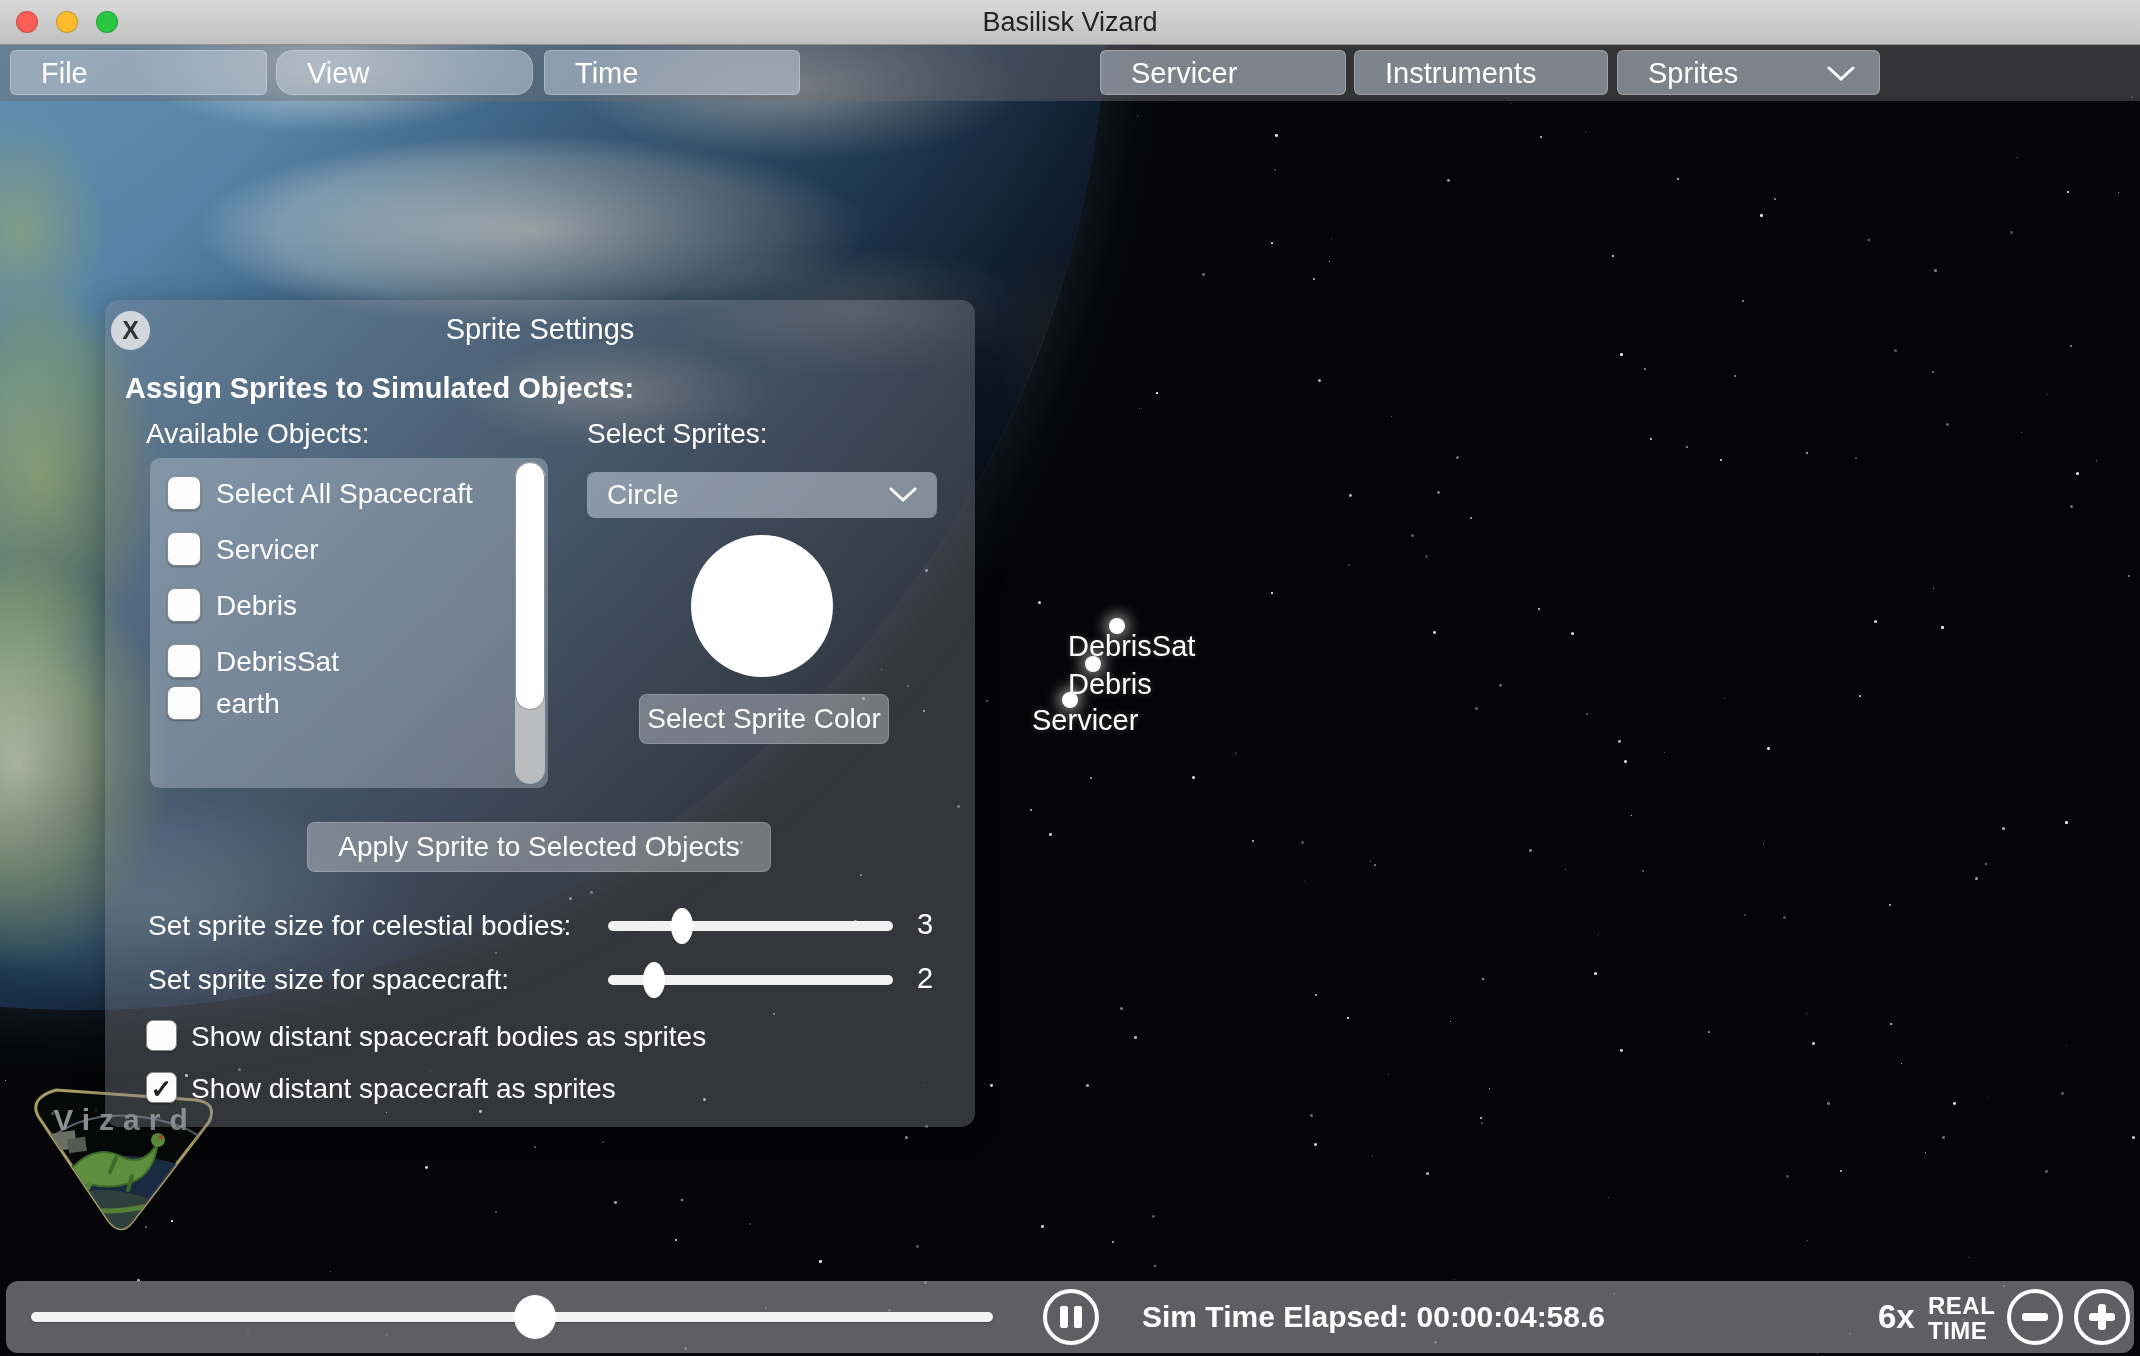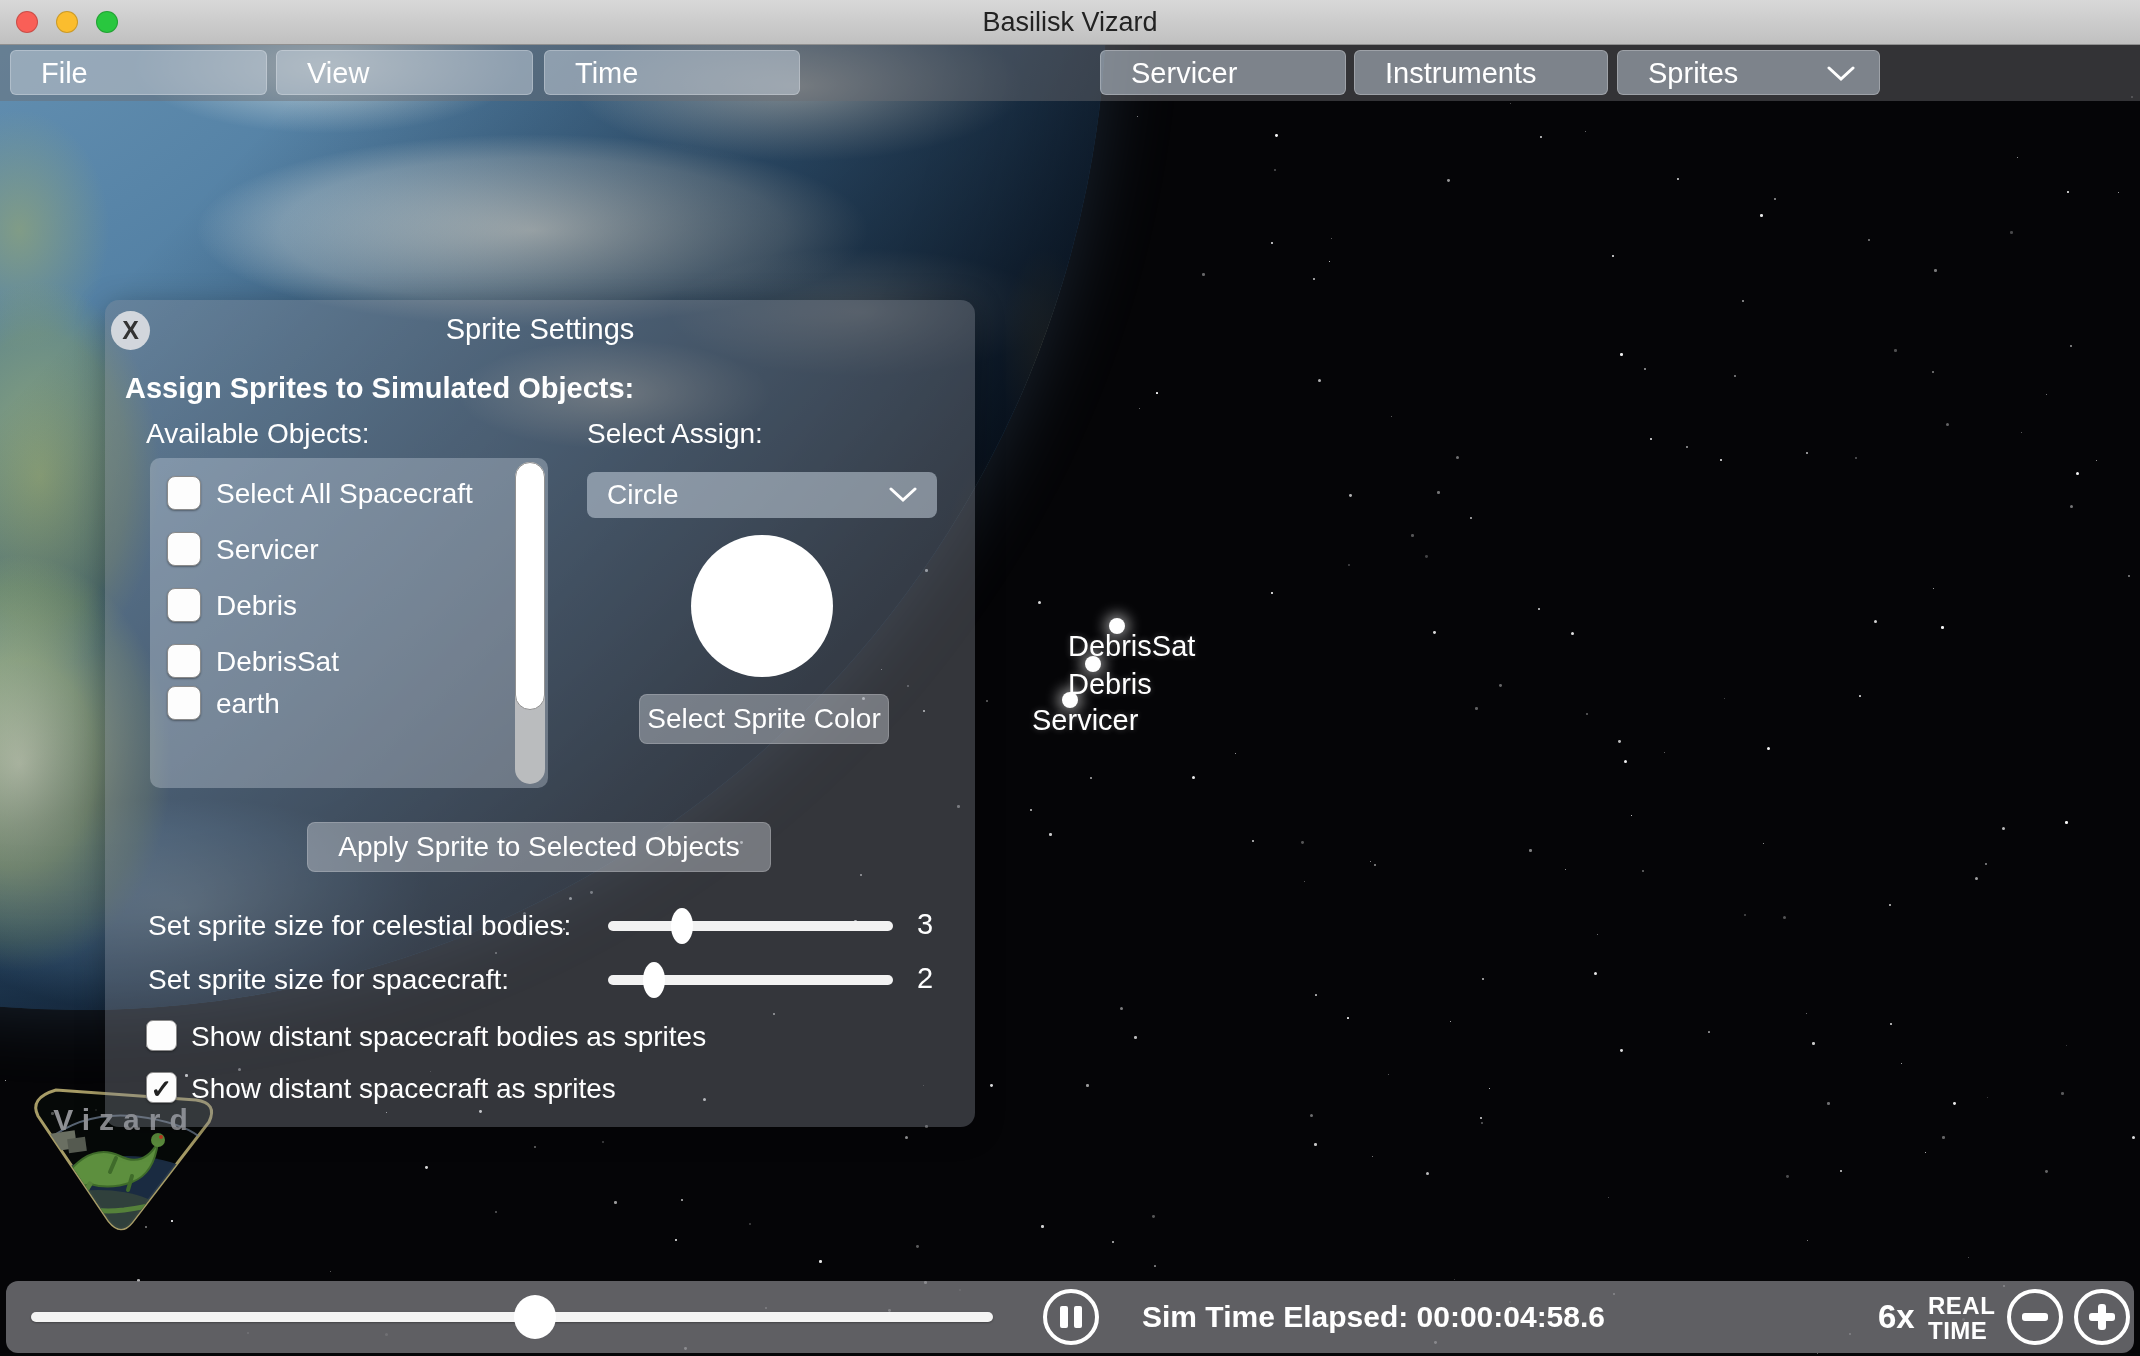--- a/index.html
+++ b/index.html
@@ -498,39 +498,39 @@
 
 <div class="titlebar">
   <span class="tl red"></span>
   <span class="tl yellow"></span>
   <span class="tl green"></span>
   <div class="win-title">Basilisk Vizard</div>
 </div>
 
 <div class="menubar">
   <div class="menu-btn" style="left:10px;width:257px;">File</div>
-  <div class="menu-btn" style="left:276px;width:257px;">View</div>
+  <div class="menu-btn" style="left:276px;width:257px;border-radius:17px;">View</div>
   <div class="menu-btn" style="left:544px;width:256px;">Time</div>
   <div class="menu-btn" style="left:1100px;width:246px;">Servicer</div>
   <div class="menu-btn" style="left:1354px;width:254px;">Instruments</div>
   <div class="menu-btn" style="left:1617px;width:263px;">
     <span>Sprites</span>
     <svg class="chev" width="28" height="16" viewBox="0 0 28 16">
       <polyline points="2,2 14,13 26,2" fill="none" stroke="#fff" stroke-width="3" stroke-linecap="round"></polyline>
     </svg>
   </div>
 </div>
 
 <div class="dialog">
   <div class="dlg-close">X</div>
   <div class="dlg-title">Sprite Settings</div>
   <div class="dlg-heading">Assign Sprites to Simulated Objects:</div>
 
   <div class="lbl" style="left:41px;top:118px;">Available Objects:</div>
-  <div class="lbl" style="left:482px;top:118px;">Select Assign:</div>
+  <div class="lbl" style="left:482px;top:118px;">Select Sprites:</div>
 
   <div class="listbox">
     <div class="lb-row" style="top:18px;">
       <span class="checkbox"></span>
       <span class="lbl2">Select All Spacecraft</span>
     </div>
     <div class="lb-row" style="top:74px;">
       <span class="checkbox"></span>
       <span class="lbl2">Servicer</span>
     </div>

